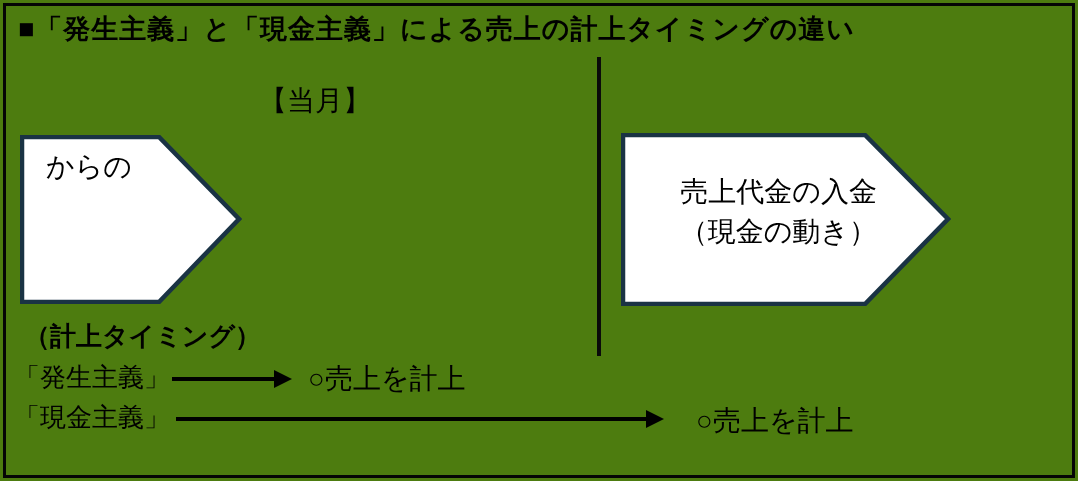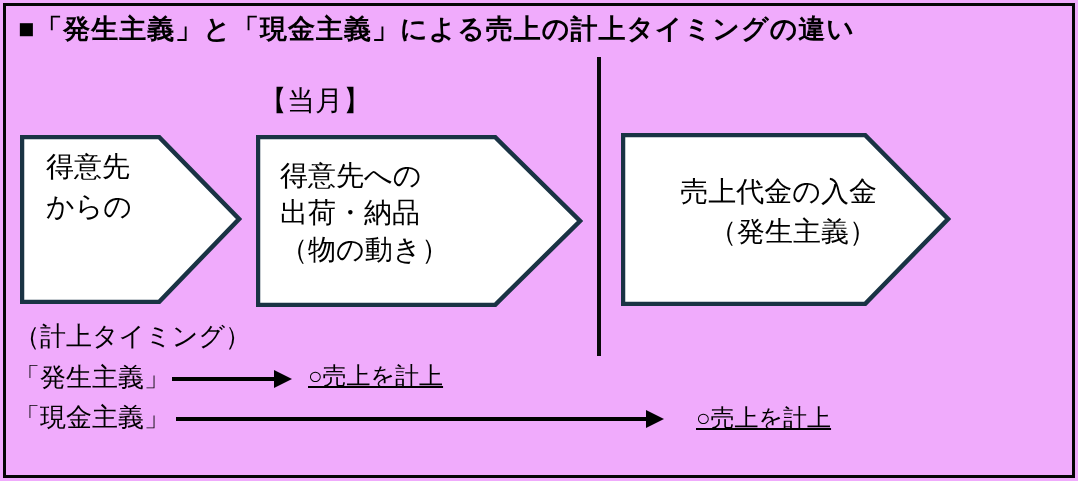--- a/index.html
+++ b/index.html
@@ -1,19 +1,19 @@
 <!DOCTYPE html>
 <html><head>
 <meta charset="utf-8">
 <style>
   html,body{margin:0;padding:0;background:#ffffff;}
   .canvas{
     position:relative;
     width:1078px;height:481px;
-    background:#f0abfc;
+    background:#4d7c0f;
     font-family:"Liberation Serif","DejaVu Serif",serif;
     color:#000000;
     overflow:hidden;
   }
   .frame{
     position:absolute;
     left:3px;top:3px;right:3px;bottom:3px;
     border:3px solid #050505;
     pointer-events:none;
   }
@@ -44,35 +44,35 @@
   .chev-text{
     position:absolute;
     font-size:28px;
     white-space:nowrap;
   }
   .chev1-text{left:26px;top:12px;line-height:40px;}
   .chev2-text{left:24px;top:22px;line-height:37px;}
   .chev3-text{left:6px;top:39px;line-height:40px;width:250px;text-align:right;}
   .timing-heading{
     position:absolute;
-    left:14px;top:319px;
+    left:24px;top:319px;
     font-size:26px;
     white-space:nowrap;
+    font-weight:bold;
   }
   .timing-label{
     position:absolute;
     left:14px;
     font-size:26px;
     white-space:nowrap;
   }
   .timing-result{
     position:absolute;
-    font-size:24px;
+    font-size:28px;
     white-space:nowrap;
-    text-decoration:underline;
   }
   .row1-label{top:360px;}
   .row1-result{left:308px;top:360px;}
   .row2-label{top:400px;}
   .row2-result{left:696px;top:402px;}
   .arrow-svg{position:absolute;}
   .arrow1{left:172px;top:365px;}
   .arrow2{left:176px;top:405px;}
 </style>
 </head>
@@ -86,43 +86,32 @@
 
   <div class="divider"></div>
 
   <div class="month-label month-current">【当月】</div>
 
   <div class="chev" style="left:20px;top:135px;width:222px;height:169px">
     <svg width="222" height="169" viewBox="0 0 222 169">
       <polygon points="2,2 139,2 219,84 139,167 2,167" fill="#ffffff" stroke="#1a3344" stroke-width="4.5" stroke-linejoin="miter"></polygon>
     </svg>
     <div class="chev-text chev1-text">
-      <div>得意先</div>
       <div>からの</div>
     </div>
   </div>
 
-  <div class="chev" style="left:256px;top:135px;width:327px;height:172px">
-    <svg width="327" height="172" viewBox="0 0 327 172">
-      <polygon points="2,2 239,2 324,86 239,170 2,170" fill="#ffffff" stroke="#1a3344" stroke-width="4.5" stroke-linejoin="miter"></polygon>
-    </svg>
-    <div class="chev-text chev2-text">
-      <div>得意先への</div>
-      <div>出荷・納品</div>
-      <div>（物の動き）</div>
-    </div>
-  </div>
 
   <div class="chev" style="left:621px;top:133px;width:330px;height:173px">
     <svg width="330" height="173" viewBox="0 0 330 173">
       <polygon points="2,2 244,2 327,86 244,171 2,171" fill="#ffffff" stroke="#1a3344" stroke-width="4.5" stroke-linejoin="miter"></polygon>
     </svg>
     <div class="chev-text chev3-text">
       <div>売上代金の入金</div>
-      <div>（発生主義）</div>
+      <div>（現金の動き）</div>
     </div>
   </div>
 
   <div class="timing-heading">（計上タイミング）</div>
 
   <div class="timing-label row1-label">「発生主義」</div>
   <svg class="arrow-svg arrow1" width="122" height="28" viewBox="0 0 122 28">
     <line x1="0" y1="14" x2="102" y2="14" stroke="#000000" stroke-width="4"></line>
     <polygon points="102,5 120,14 102,23" fill="#000000"></polygon>
   </svg>

